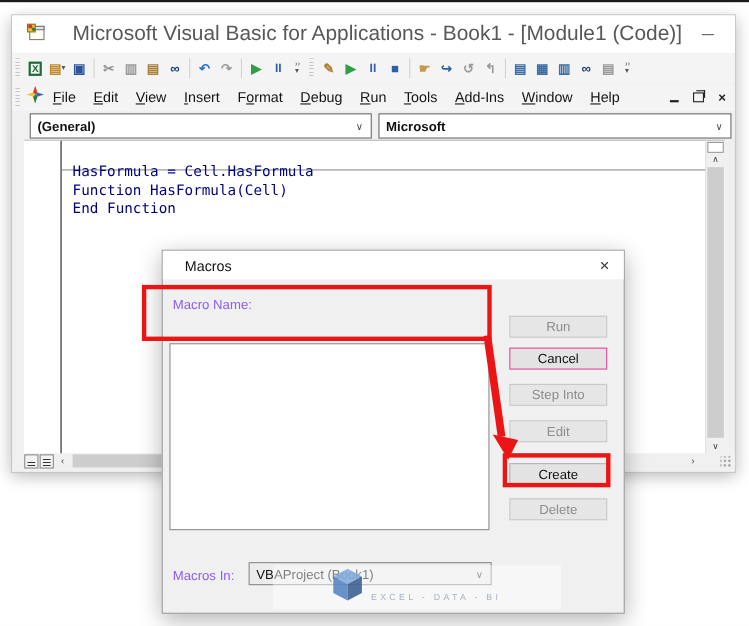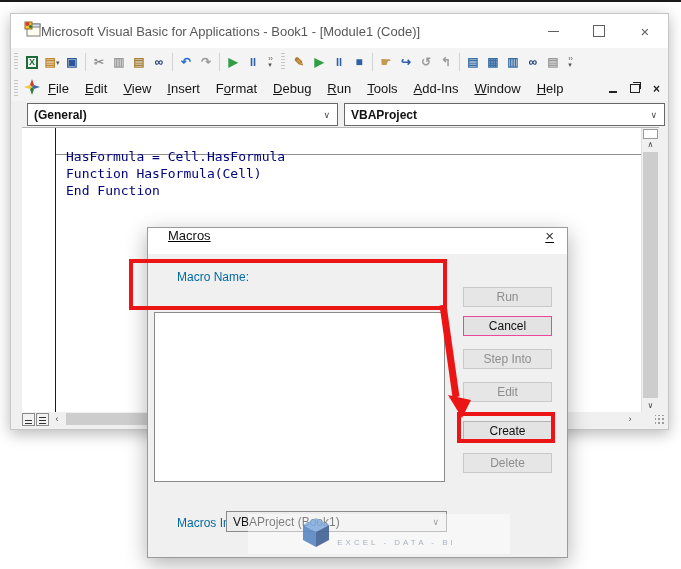--- a/index.html
+++ b/index.html
@@ -10,21 +10,21 @@
   }
   .topline{position:absolute;left:0;top:0;width:681px;height:2px;background:#1b1b1b;}
 
   
   .vbawin{position:absolute;left:10px;top:13px;width:657px;height:415px;
     background:#f0f0f0;border:1px solid #c6c6c6;
     box-shadow:0 4px 14px rgba(0,0,0,.28);}
   .titlebar{position:absolute;left:0;top:0;right:0;height:34px;background:#fff;
     display:flex;align-items:center;}
   .appicon{margin-left:13px;flex:0 0 auto;}
-  .apptitle{font-size:13px;color:#585858;margin-left:0;white-space:nowrap;}
+  .apptitle{font-size:19px;color:#585858;margin-left:25px;white-space:nowrap;}
   .wincontrols{margin-left:auto;display:flex;height:100%;}
   .wcbtn{width:46px;display:flex;align-items:center;justify-content:center;color:#5f5f5f;}
   .wc-min-glyph{width:11px;height:1px;background:#5f5f5f;}
   .wc-max-glyph{width:10px;height:10px;border:1px solid #5f5f5f;}
   .wc-close-glyph{font-size:15px;line-height:1;color:#5f5f5f;}
 
   
   .toolbar{position:absolute;left:0;top:34px;right:0;height:28px;background:#f4f4f4;
     border-bottom:1px solid #e3e3e3;display:flex;align-items:center;}
   .tbgroup{display:flex;align-items:center;height:100%;}
@@ -92,24 +92,24 @@
   .hthumb{width:486px;height:12px;background:#cdcdcd;margin-left:2px;}
   .corner{position:absolute;left:634px;top:398px;width:23px;height:16px;background:#f0f0f0;}
   .gripdots{position:absolute;right:3px;bottom:3px;width:10px;height:10px;
     background-image:radial-gradient(#9d9d9d 1px,transparent 1.2px);
     background-size:4px 4px;background-position:bottom right;}
 
   
   .dialog{position:absolute;left:147px;top:227px;width:419px;height:329px;background:#f0f0f0;
     border:1px solid #9b9b9b;box-shadow:0 6px 20px rgba(0,0,0,.30);z-index:20;}
   .dlgtitle{position:absolute;left:0;top:0;right:0;height:26px;background:#fff;
-    display:flex;text-decoration:underline;}
+    display:flex;align-items:center;}
   .dlgtitle .t{margin-left:20px;font-size:13px;color:#111;}
   .dlgclose{margin-left:auto;margin-right:13px;font-size:15px;color:#333;line-height:1;}
-  .dlglabel{position:absolute;font-size:12px;color:#0369a1;white-space:nowrap;margin-left:20px;}
+  .dlglabel{position:absolute;font-size:12px;color:#8b5cf6;white-space:nowrap;}
   .lbl-name{left:9px;top:42px;}
   .lbl-in{left:9px;top:288px;}
   .macroinput{position:absolute;left:6px;top:58px;width:291px;height:21px;box-sizing:border-box;
     border:1px solid #0078d7;background:#fff;font-family:"Liberation Sans",sans-serif;
     font-size:12px;color:#111;padding:0 5px;outline:none;}
   .macrolist{position:absolute;left:6px;top:84px;width:289px;height:168px;background:#fff;
     border:1px solid #8a8a8a;}
   .dlgbtn{position:absolute;left:315px;width:89px;height:20px;box-sizing:border-box;
     background:#e3e3e3;border:1px solid #b3b3b3;font-family:"Liberation Sans",sans-serif;
     font-size:12px;color:#111;padding:0;}
@@ -285,21 +285,21 @@
       <span class="mdi-close">×</span>
     </span>
   </div>
 
   <div class="comborow">
     <span class="combo combo-general">
       <span>(General)</span>
       <span class="chev">∨</span>
     </span>
     <span class="combo combo-proc">
-      <span>VBAProject</span>
+      <span>Microsoft</span>
       <span class="chev">∨</span>
     </span>
   </div>
 
   <div class="codewrap">
     <div class="marginbar"></div>
     <div class="divider"></div>
     <div class="codelines" style="color: rgb(0, 0, 127);"><div class="codeline">&nbsp;</div><div class="codeline">HasFormula = Cell.HasFormula</div><div class="codeline">Function HasFormula(Cell)</div><div class="codeline">End Function</div></div>
     <div class="vscroll">
       <div class="splitbox"></div>

